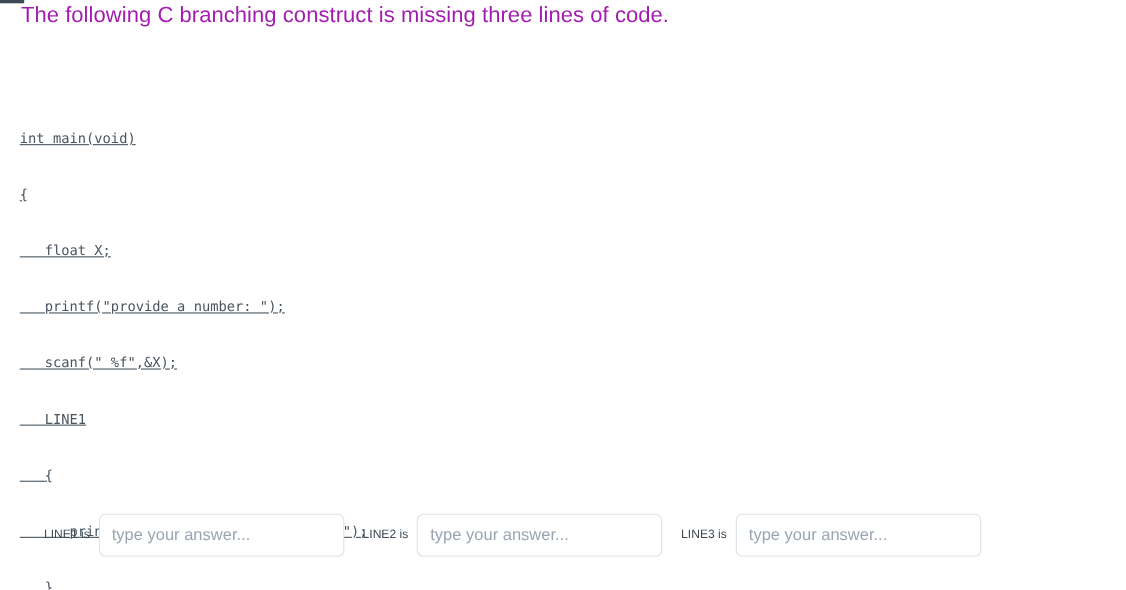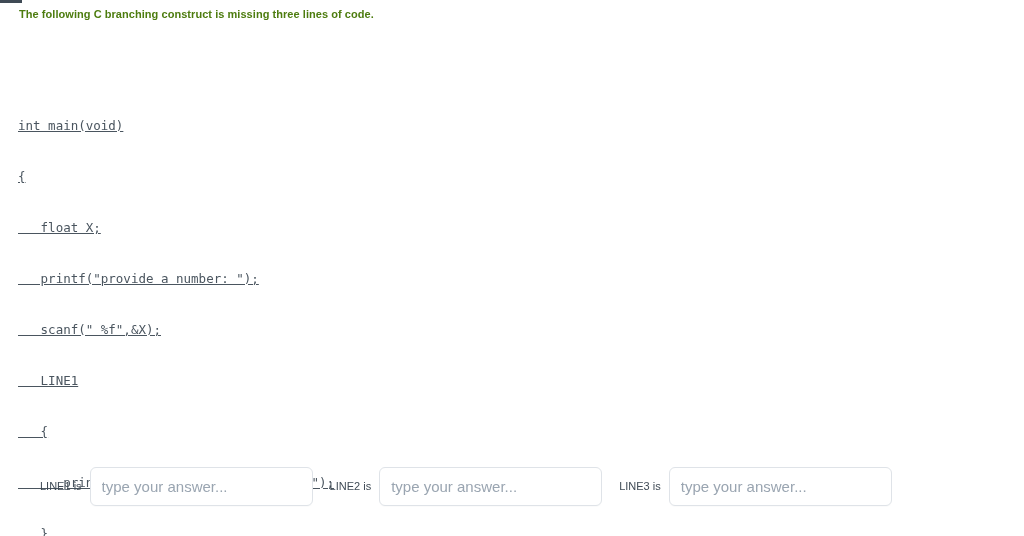--- a/index.html
+++ b/index.html
@@ -26,25 +26,24 @@
     height: 3px;
     background: #3f4a55;
   }
 
   
   .prompt {
     position: absolute;
     left: 19px;
     top: 3px;
     width: 960px;
-    font-size: 11px;
+    font-size: 20px;
     line-height: 22px;
-    color: #4d7c0f;
+    color: #a21caf;
     letter-spacing: 0.05px;
-    font-weight: bold;
   }
   .prompt .line {
     display: block;
     white-space: pre;
   }
 
   
   .code-block {
     position: absolute;
     left: 18px;

